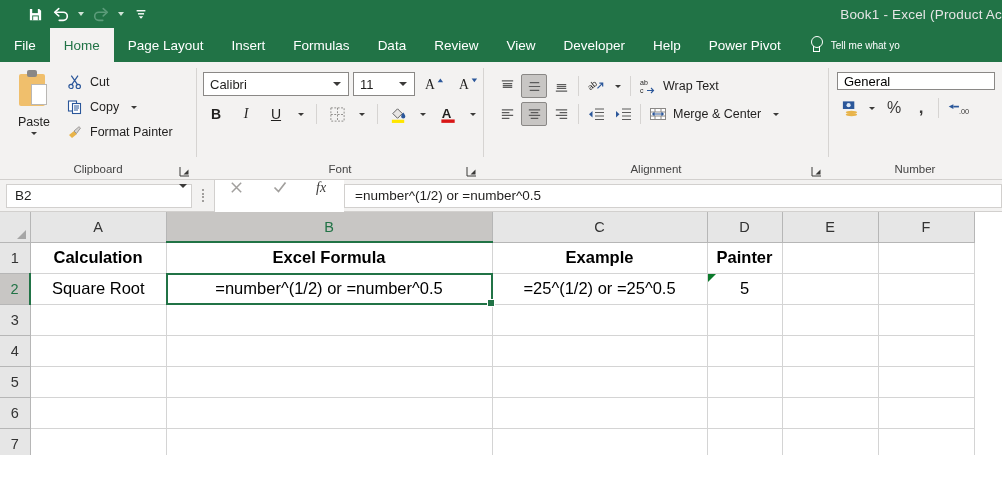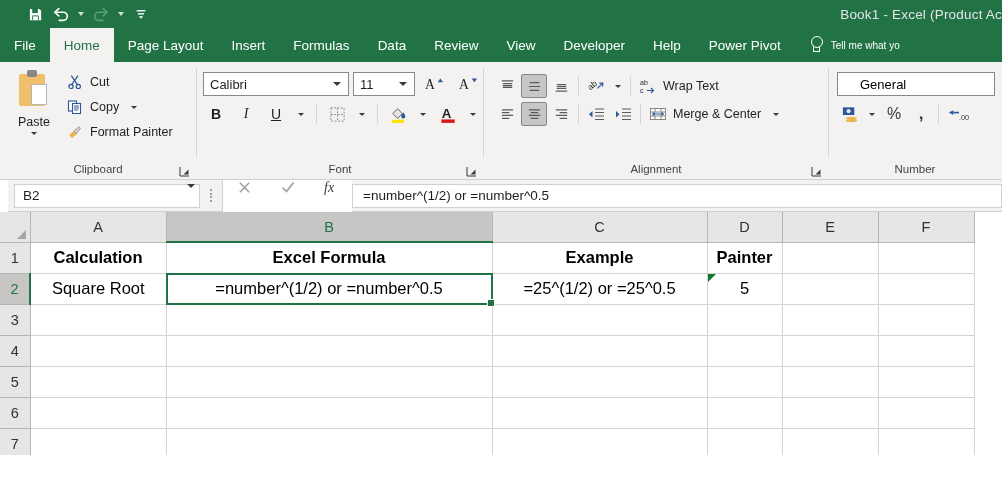--- a/index.html
+++ b/index.html
@@ -99,24 +99,24 @@
   
   .aligng { width: 344px; }
   .al-row { display:flex; align-items:center; gap:1px; }
   .al-row.r1 { padding-bottom: 4px; }
   .al-btn { width:26px;height:24px;display:flex;align-items:center;justify-content:center;border-radius:2px;}
   .al-btn.sel { background:#c8c6c4; border:1px solid #8a8886; }
   .wrap-cmd { display:flex;align-items:center;gap:6px;height:24px;padding:0 4px;border-radius:2px; }
 
   
   .numg { width: 172px; }
-  .num-combo { width:158px; height:24px; border:1px solid #8a8886; background:#fff; display:flex; align-items:center; padding-left:22px; font-size:13px;}
-
-  
-  .fbar { height: 32px; background:#f3f2f1; display:flex; align-items:center; padding:0 0 0 6px; gap:0; border-bottom:1px solid #d2d0ce;margin-left:8px; }
+  .num-combo { width:158px; height:18px; border:1px solid #8a8886; background:#fff; display:flex; align-items:center; padding-left:6px; font-size:13px;}
+
+  
+  .fbar { height: 32px; background:#f3f2f1; display:flex; align-items:center; padding:0 0 0 6px; gap:0; border-bottom:1px solid #d2d0ce; }
   .namebox {
     width: 186px; height: 24px; background:#fff; border:1px solid #d2d0ce; display:flex; align-items:center;
     padding:0 4px 0 8px; font-size:13.5px; color:#201f1e;
   }
   .namebox .nb-val { flex:1; }
   .grip { width: 22px; height:24px; display:flex;align-items:center;justify-content:center; }
   .grip span { display:block; width:2px; height:2px; background:#a19f9d; margin:1.5px 0; }
   .fb-btns { display:flex; align-items:flex-start; height:41px; background:#fff; border:1px solid #d2d0ce; border-right:none; }
   .fb-btn { width:43px;height:22px;display:flex;align-items:center;justify-content:center; }
   .fb-input {

